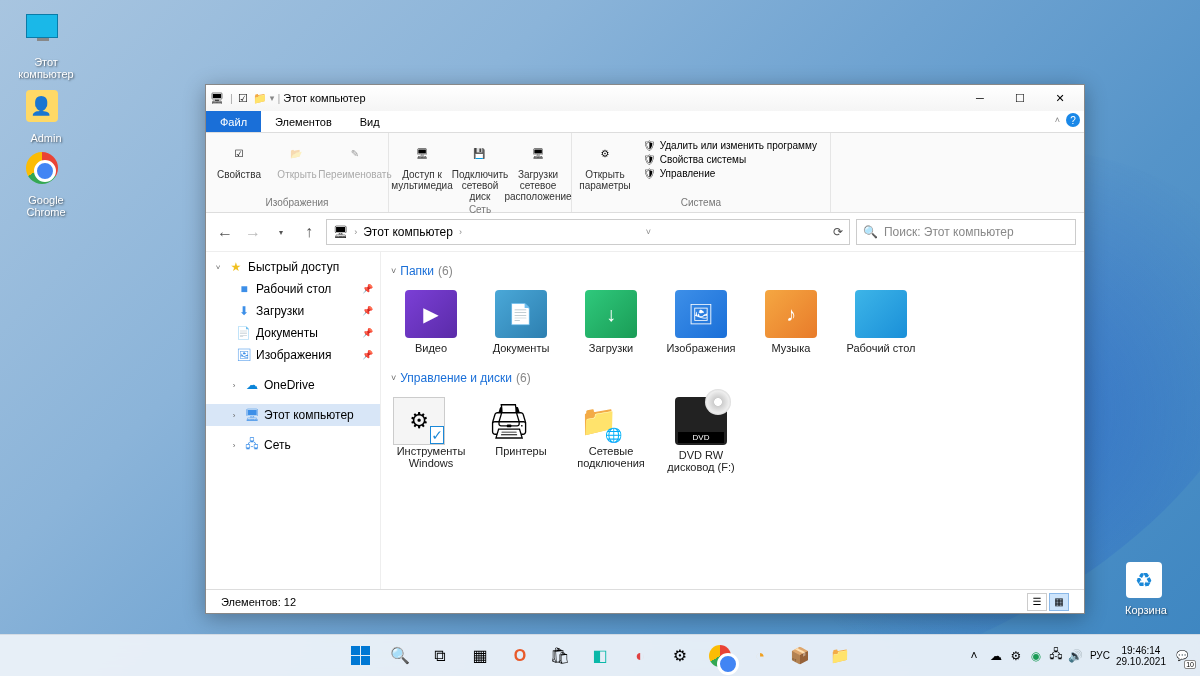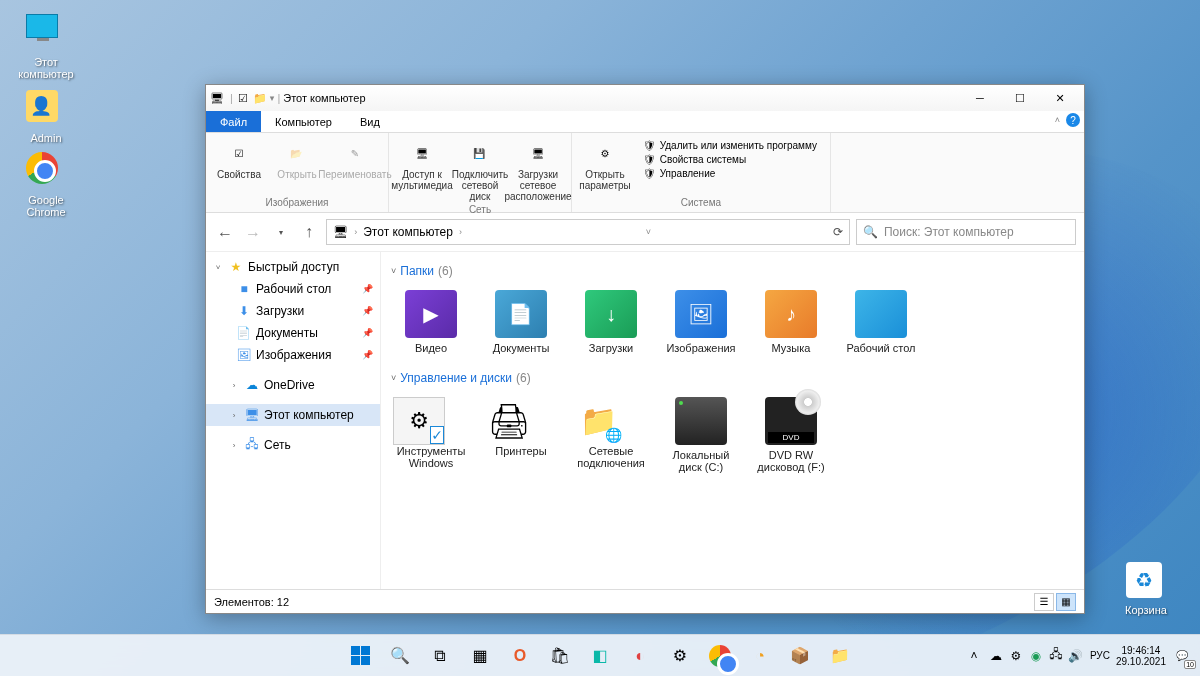--- a/index.html
+++ b/index.html
@@ -78,21 +78,21 @@
 .ft-desk { background: linear-gradient(135deg,#3db5e8,#1a8fd8); }
 .ft-glyph { color: #fff; font-size: 20px; }
 
 .drive { background: linear-gradient(#555,#222); border-radius: 3px; position: relative; }
 .drive::after { content: ''; position: absolute; left: 4px; top: 4px; width: 4px; height: 4px; background: #4fdc4f; border-radius: 50%; }
 .dvd { background: #222; border-radius: 3px; position: relative; text-align: center; }
 .dvd-disc { position: absolute; top: -8px; right: -4px; width: 26px; height: 26px; background: radial-gradient(circle,#fff 20%,#ccc 22%,#eee 60%,#aaa 100%); border-radius: 50%; }
 .dvd-lbl { position: absolute; bottom: 2px; left: 3px; right: 3px; background: #000; color: #fff; font-size: 8px; padding: 1px; }
 
 
-.statusbar { height: 24px; border-top: 1px solid #ddd; display: flex; align-items: center; padding: 0 8px; font-size: 11px; }
+.statusbar { height: 24px; border-top: 1px solid #ddd; display: flex; align-items: center; padding: 0 15px; font-size: 11px; }
 .viewbtns { margin-left: auto; display: flex; gap: 2px; }
 .vbtn { width: 20px; height: 18px; border: 1px solid #ccc; display: flex; align-items: center; justify-content: center; cursor: pointer; font-size: 10px; }
 .vbtn.sel { background: #cde4fb; border-color: #8ab8e8; }
 
 
 .taskbar { position: absolute; left: 0; right: 0; bottom: 0; height: 42px; background: rgba(240,244,250,0.92); backdrop-filter: blur(8px); display: flex; align-items: center; border-top: 1px solid rgba(0,0,0,0.08); }
 .tb-center { position: absolute; left: 50%; transform: translateX(-50%); display: flex; gap: 4px; align-items: center; }
 .tb-btn { width: 36px; height: 36px; display: flex; align-items: center; justify-content: center; cursor: pointer; border-radius: 4px; }
 .tb-right { margin-left: auto; display: flex; align-items: center; gap: 6px; font-size: 10px; padding-right: 6px; }
 .tb-tray { display: flex; gap: 4px; align-items: center; }
@@ -154,21 +154,21 @@
     <span>Этот компьютер</span>
     <div class="winctrls">
       <div>─</div>
       <div>☐</div>
       <div class="close">✕</div>
     </div>
   </div>
 
   <div class="tabstrip">
     <div class="tab active">Файл</div>
-    <div class="tab">Компьютер</div>
+    <div class="tab">Элементов</div>
     <div class="tab">Вид</div>
     <div class="help">
       <span style="color:#888;font-size:9px">˄</span>
       <div class="help-c">?</div>
     </div>
   </div>
 
   <div class="ribbon">
     <div class="rgroup">
       <div class="btns">
@@ -359,26 +359,20 @@
             <div class="ilbl">Принтеры</div>
           </div>
           <div class="item">
             <div>
               <div style="width:52px;height:48px;display:flex;align-items:center;justify-content:center;font-size:30px;position:relative">📁<span style="position:absolute;bottom:2px;right:2px;font-size:14px">🌐</span></div>
             </div>
             <div class="ilbl">Сетевые подключения</div>
           </div>
           <div class="item">
             <div>
-              <div class="iic drive"></div>
-            </div>
-            <div class="ilbl">Локальный диск (C:)</div>
-          </div>
-          <div class="item">
-            <div>
               <div class="iic dvd">
                 <div class="dvd-disc"></div>
                 <div class="dvd-lbl">DVD</div>
               </div>
             </div>
             <div class="ilbl">DVD RW дисковод (F:)</div>
           </div>
         </div>
     </div>
   </div>

